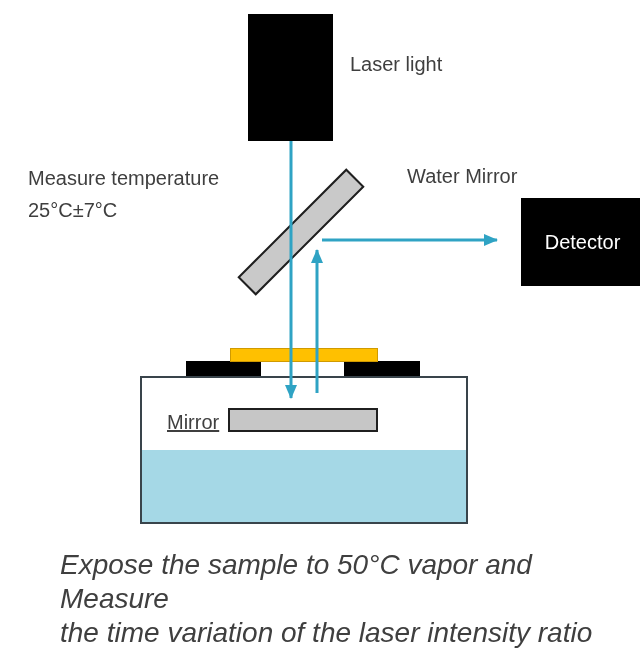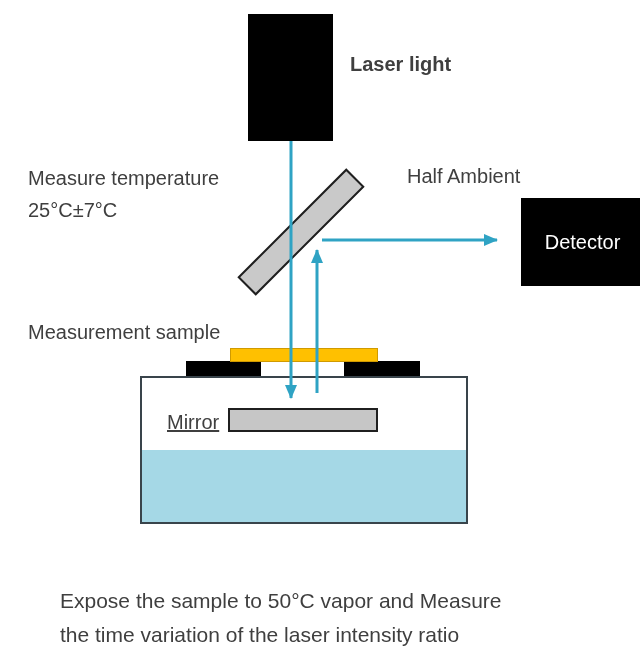--- a/index.html
+++ b/index.html
@@ -18,21 +18,21 @@
     font-size: 20px;
     line-height: 32px;
     color: var(--text, #3f3f3f);
     white-space: nowrap;
   }
 
   .laser-box {
     left: 248px; top: 14px; width: 85px; height: 127px;
     background: var(--laser-box, #000);
   }
-  .laser-label { left: 350px; top: 48px; font-weight: bold; }
+  .laser-label { left: 350px; top: 48px; }
 
   .ambient-label { left: 28px; top: 162px; }
 
   .half-mirror-shape {
     left: 224px; top: 219px; width: 154px; height: 26px;
     background: var(--half-mirror-fill, #c9c9c9);
     border: 2px solid #1f1f1f;
     transform: rotate(-45deg);
     box-sizing: border-box;
   }
@@ -84,48 +84,48 @@
 
   .beam-overlay {
     left: 0; top: 0; width: 640px; height: 660px;
     pointer-events: none;
     z-index: 10;
   }
   .beam-overlay line { stroke: var(--beam-arrow, #2fa3c4); stroke-width: 3; }
   .beam-overlay .arrowhead { fill: var(--beam-arrow, #2fa3c4); }
 
   .caption {
-    left: 60px; top: 584px; width: 540px;
-    font-size: 21px; line-height: 34px;
+    left: 60px; top: 548px; width: 540px;
+    font-size: 28px; line-height: 34px;
     color: var(--text, #3f3f3f);
+    font-style: italic;
   }
 </style>
 </head>
 <body>
 
 <div class="canvas">
 
   <div class="abs laser-box"></div>
   <div class="abs label laser-label">
     <div>Laser light</div>
   </div>
 
   <div class="abs label ambient-label">
     <div>Measure temperature</div>
     <div>25°C±7°C</div>
   </div>
 
   <div class="abs half-mirror-shape"></div>
-  <div class="abs label half-mirror-label">Half Ambient</div>
+  <div class="abs label half-mirror-label">Water Mirror</div>
 
   <div class="abs detector-box">
     <span class="detector-label">Detector</span>
   </div>
 
-  <div class="abs label measurement-sample-label">Measurement sample</div>
 
   <div class="abs sample-support left"></div>
   <div class="abs sample-support right"></div>
   <div class="abs sample-gold"></div>
 
   <div class="abs sample-container"></div>
   <div class="abs water-area"></div>
   <div class="abs mirror-shape"></div>
   <div class="abs label mirror-label">Mirror</div>
 

